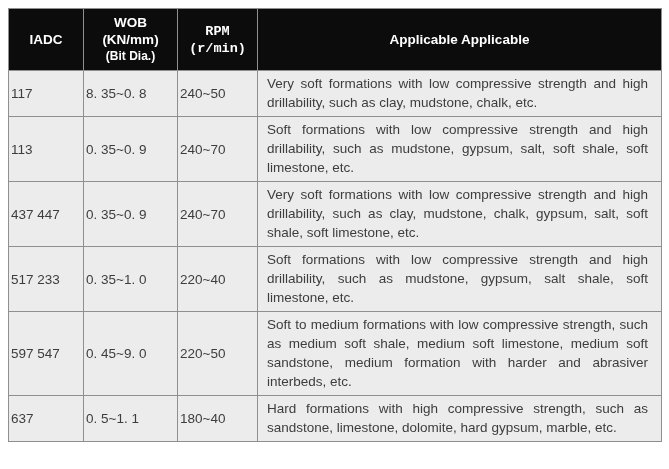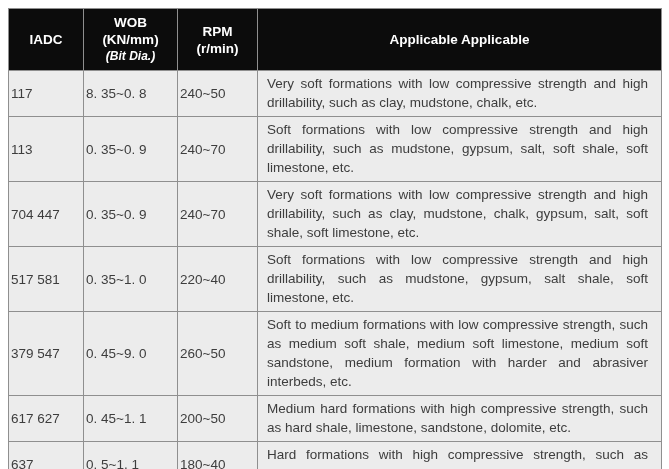--- a/index.html
+++ b/index.html
@@ -10,24 +10,24 @@
   thead th{
     background:#0c0c0c;color:#ffffff;font-weight:bold;font-size:13.5px;
     border:1px solid #9a9a9a;border-bottom:3px solid #ffffff;
     height:57px;vertical-align:middle;text-align:center;padding:2px 4px;line-height:17px;
   }
   tbody td{
     background:#ececec;color:#3d3d3d;font-size:13.5px;vertical-align:middle;
   }
   td.num{text-align:left;padding:4px 2px;white-space:nowrap;}
   td.form{text-align:justify;padding:3px 13px 4px 9px;line-height:19px;}
-  .h-sub{font-size:12px;font-weight:bold;font-style:italic;}
+  .h-sub{font-size:12px;font-weight:bold;}
   .col-iadc{width:66px;}
   .col-wob{width:85px;}
-  .col-rpm{width:71px;}
+  .col-rpm{width:71px;font-family:Liberation Mono, monospace;}
 </style>
 </head>
 <body>
 
 <div class="page">
   <table class="spec">
     <thead>
       <tr>
         <th class="col-iadc">
           <div>IADC</div>
@@ -53,42 +53,36 @@
         <td class="num">240~50</td>
         <td class="form">Very soft formations with low compressive strength and high drillability, such as clay, mudstone, chalk, etc.</td>
       </tr>
       <tr>
         <td class="num">113</td>
         <td class="num">0. 35~0. 9</td>
         <td class="num">240~70</td>
         <td class="form">Soft formations with low compressive strength and high drillability, such as mudstone, gypsum, salt, soft shale, soft limestone, etc.</td>
       </tr>
       <tr>
-        <td class="num">704 447</td>
+        <td class="num">437 447</td>
         <td class="num">0. 35~0. 9</td>
         <td class="num">240~70</td>
         <td class="form">Very soft formations with low compressive strength and high drillability, such as clay, mudstone, chalk, gypsum, salt, soft shale, soft limestone, etc.</td>
       </tr>
       <tr>
-        <td class="num">517 581</td>
+        <td class="num">517 233</td>
         <td class="num">0. 35~1. 0</td>
         <td class="num">220~40</td>
         <td class="form">Soft formations with low compressive strength and high drillability, such as mudstone, gypsum, salt shale, soft limestone, etc.</td>
       </tr>
       <tr>
-        <td class="num">379 547</td>
+        <td class="num">597 547</td>
         <td class="num">0. 45~9. 0</td>
-        <td class="num">260~50</td>
+        <td class="num">220~50</td>
         <td class="form">Soft to medium formations with low compressive strength, such as medium soft shale, medium soft limestone, medium soft sandstone, medium formation with harder and abrasiver interbeds, etc.</td>
-      </tr>
-      <tr>
-        <td class="num">617 627</td>
-        <td class="num">0. 45~1. 1</td>
-        <td class="num">200~50</td>
-        <td class="form">Medium hard formations with high compressive strength, such as hard shale, limestone, sandstone, dolomite, etc.</td>
       </tr>
       <tr>
         <td class="num">637</td>
         <td class="num">0. 5~1. 1</td>
         <td class="num">180~40</td>
         <td class="form">Hard formations with high compressive strength, such as sandstone, limestone, dolomite, hard gypsum, marble, etc.</td>
       </tr>
     </tbody>
   </table>
 

